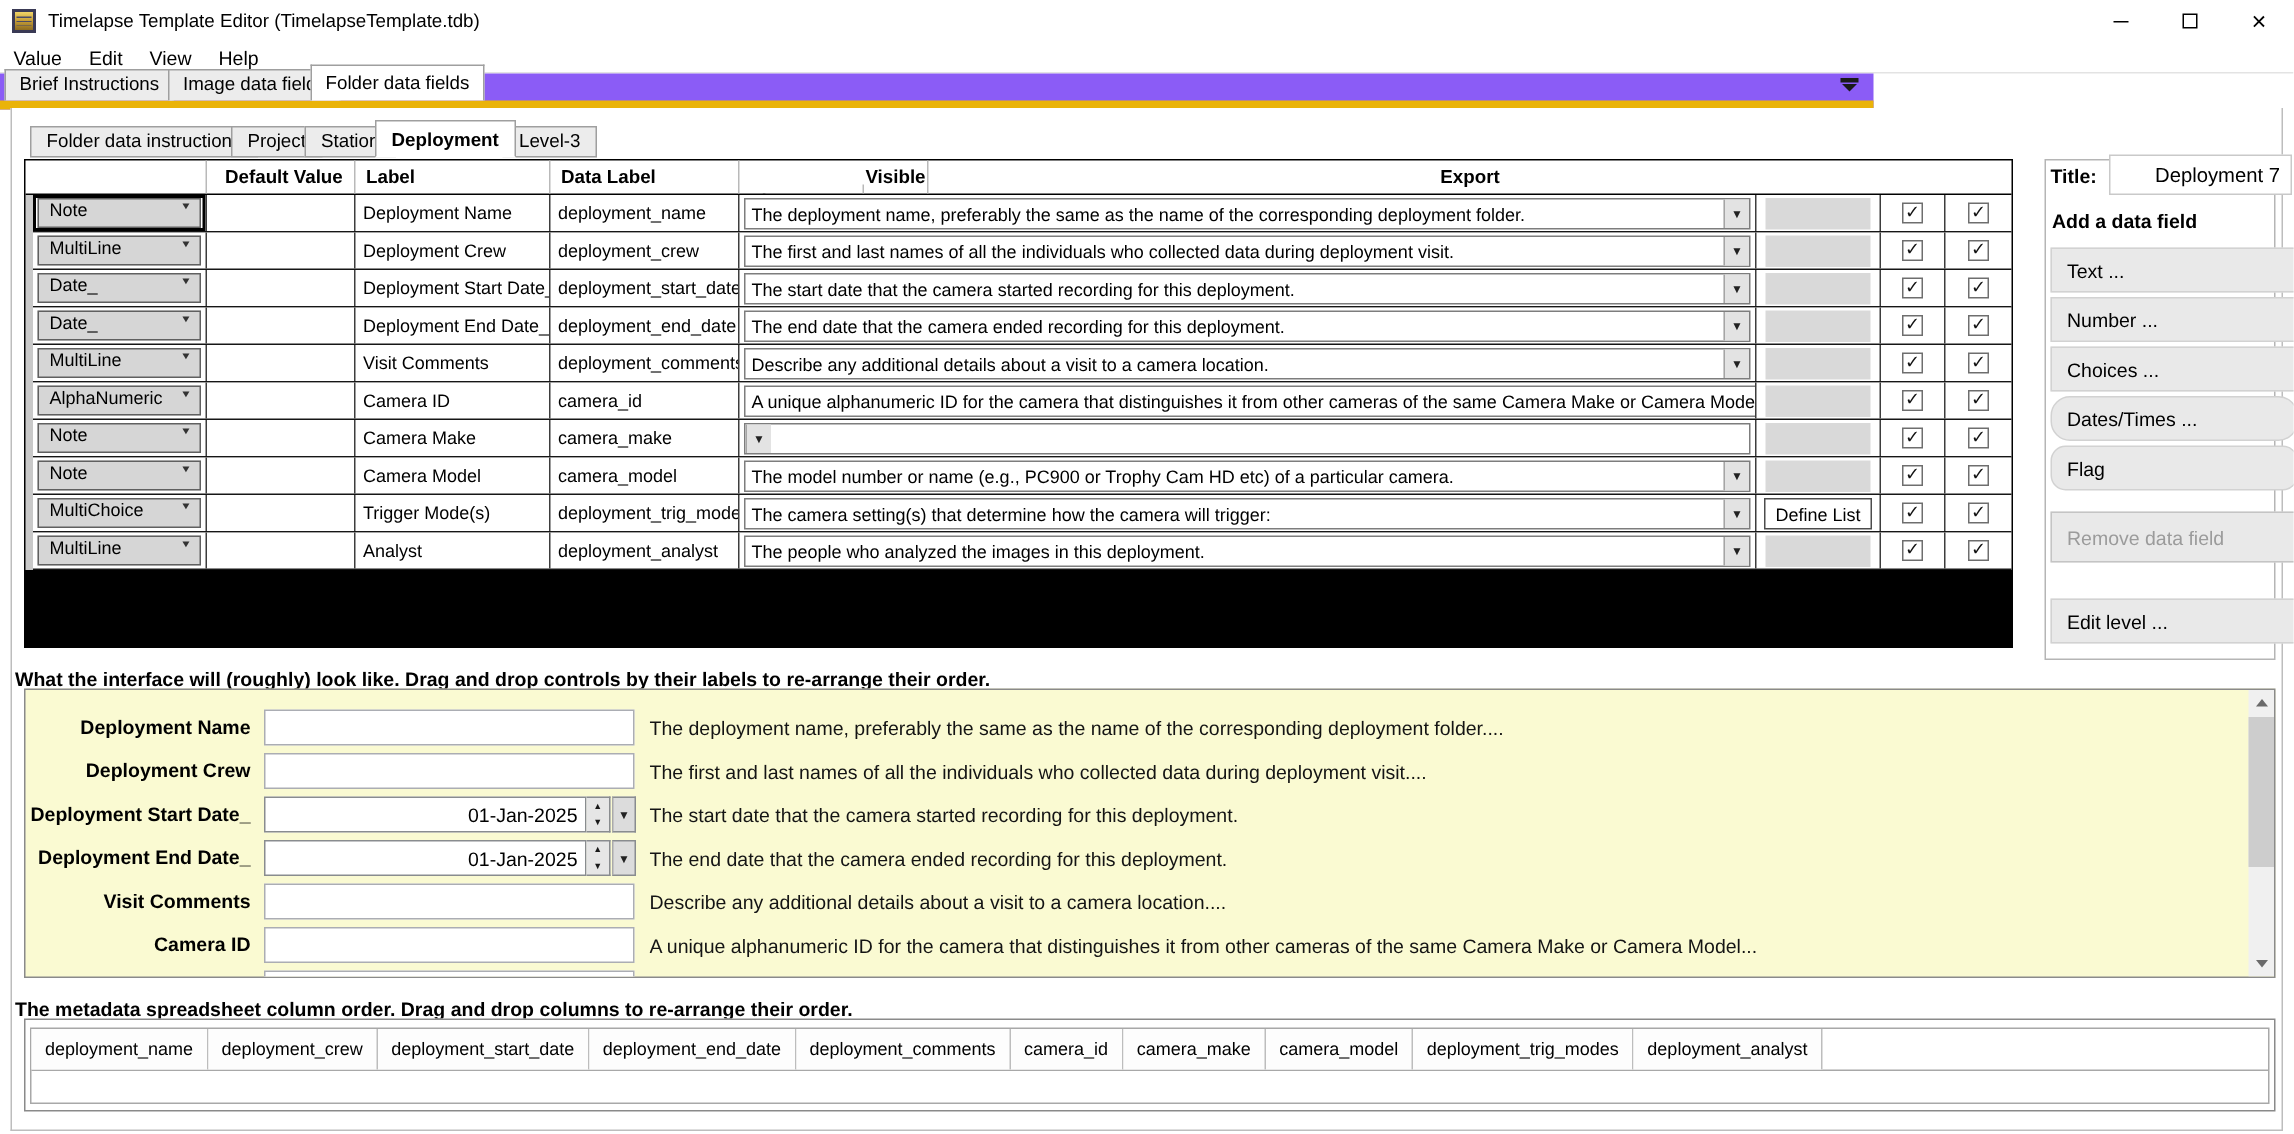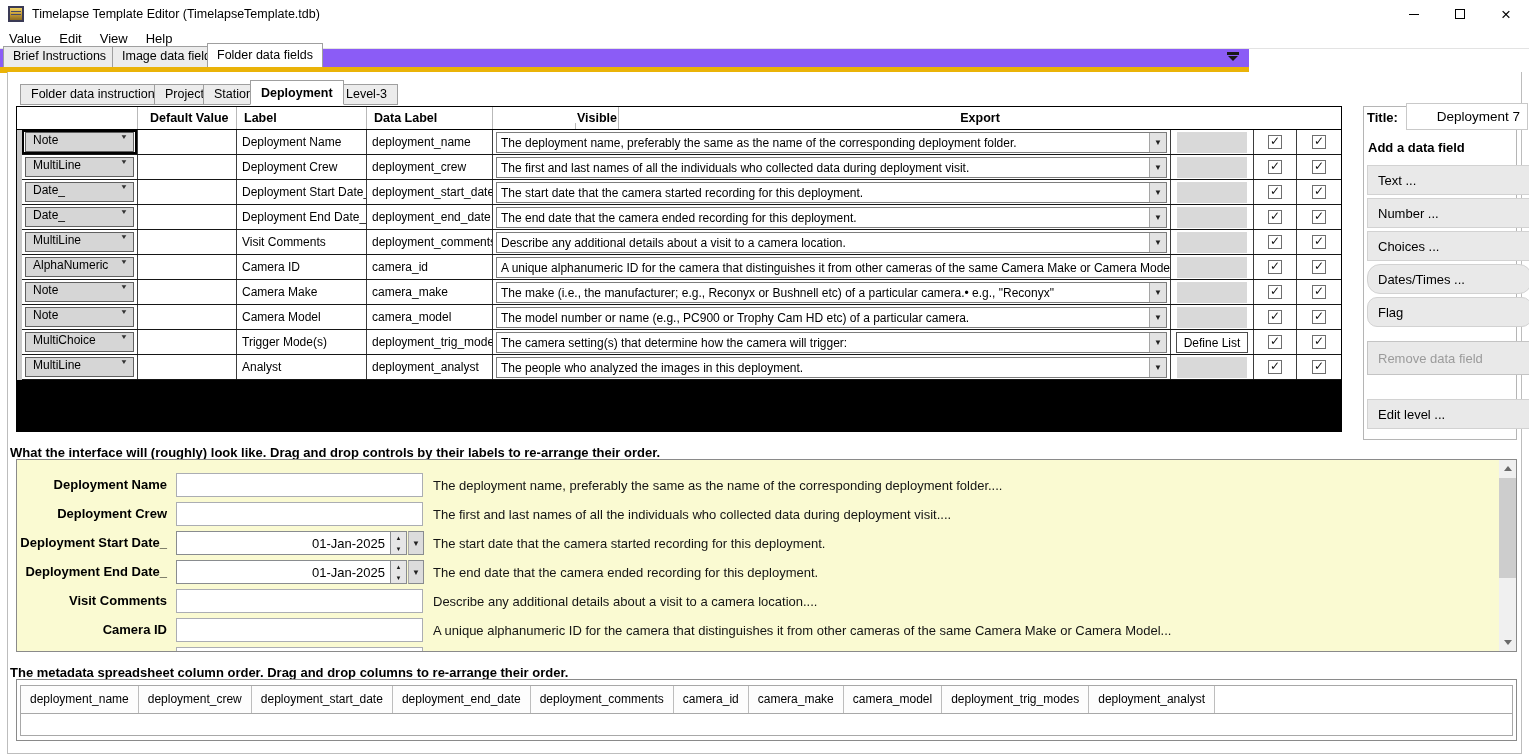--- a/index.html
+++ b/index.html
@@ -356,21 +356,20 @@
           <div class="typedd">
             <span>Note</span>
             <span class="caret"></span>
           </div>
         </div>
       <div class="gc c1"></div>
       <div class="gc c2">Camera Make</div>
       <div class="gc c3">camera_make</div>
       <div class="gc c4">
           <div class="tipcombo">
-            <div class="tiptext">The make (i.e., the manufacturer; e.g., Reconyx or Bushnell etc) of a particular camera.• e.g., "Reconyx"</div>
             <div class="tipbtn">
               <span class="caret"></span>
             </div>
           </div>
         </div>
       <div class="gc c5">
           <div class="listbox-disabled"></div>
         </div>
       <div class="gc c6">
           <span class="checkbox"></span>

